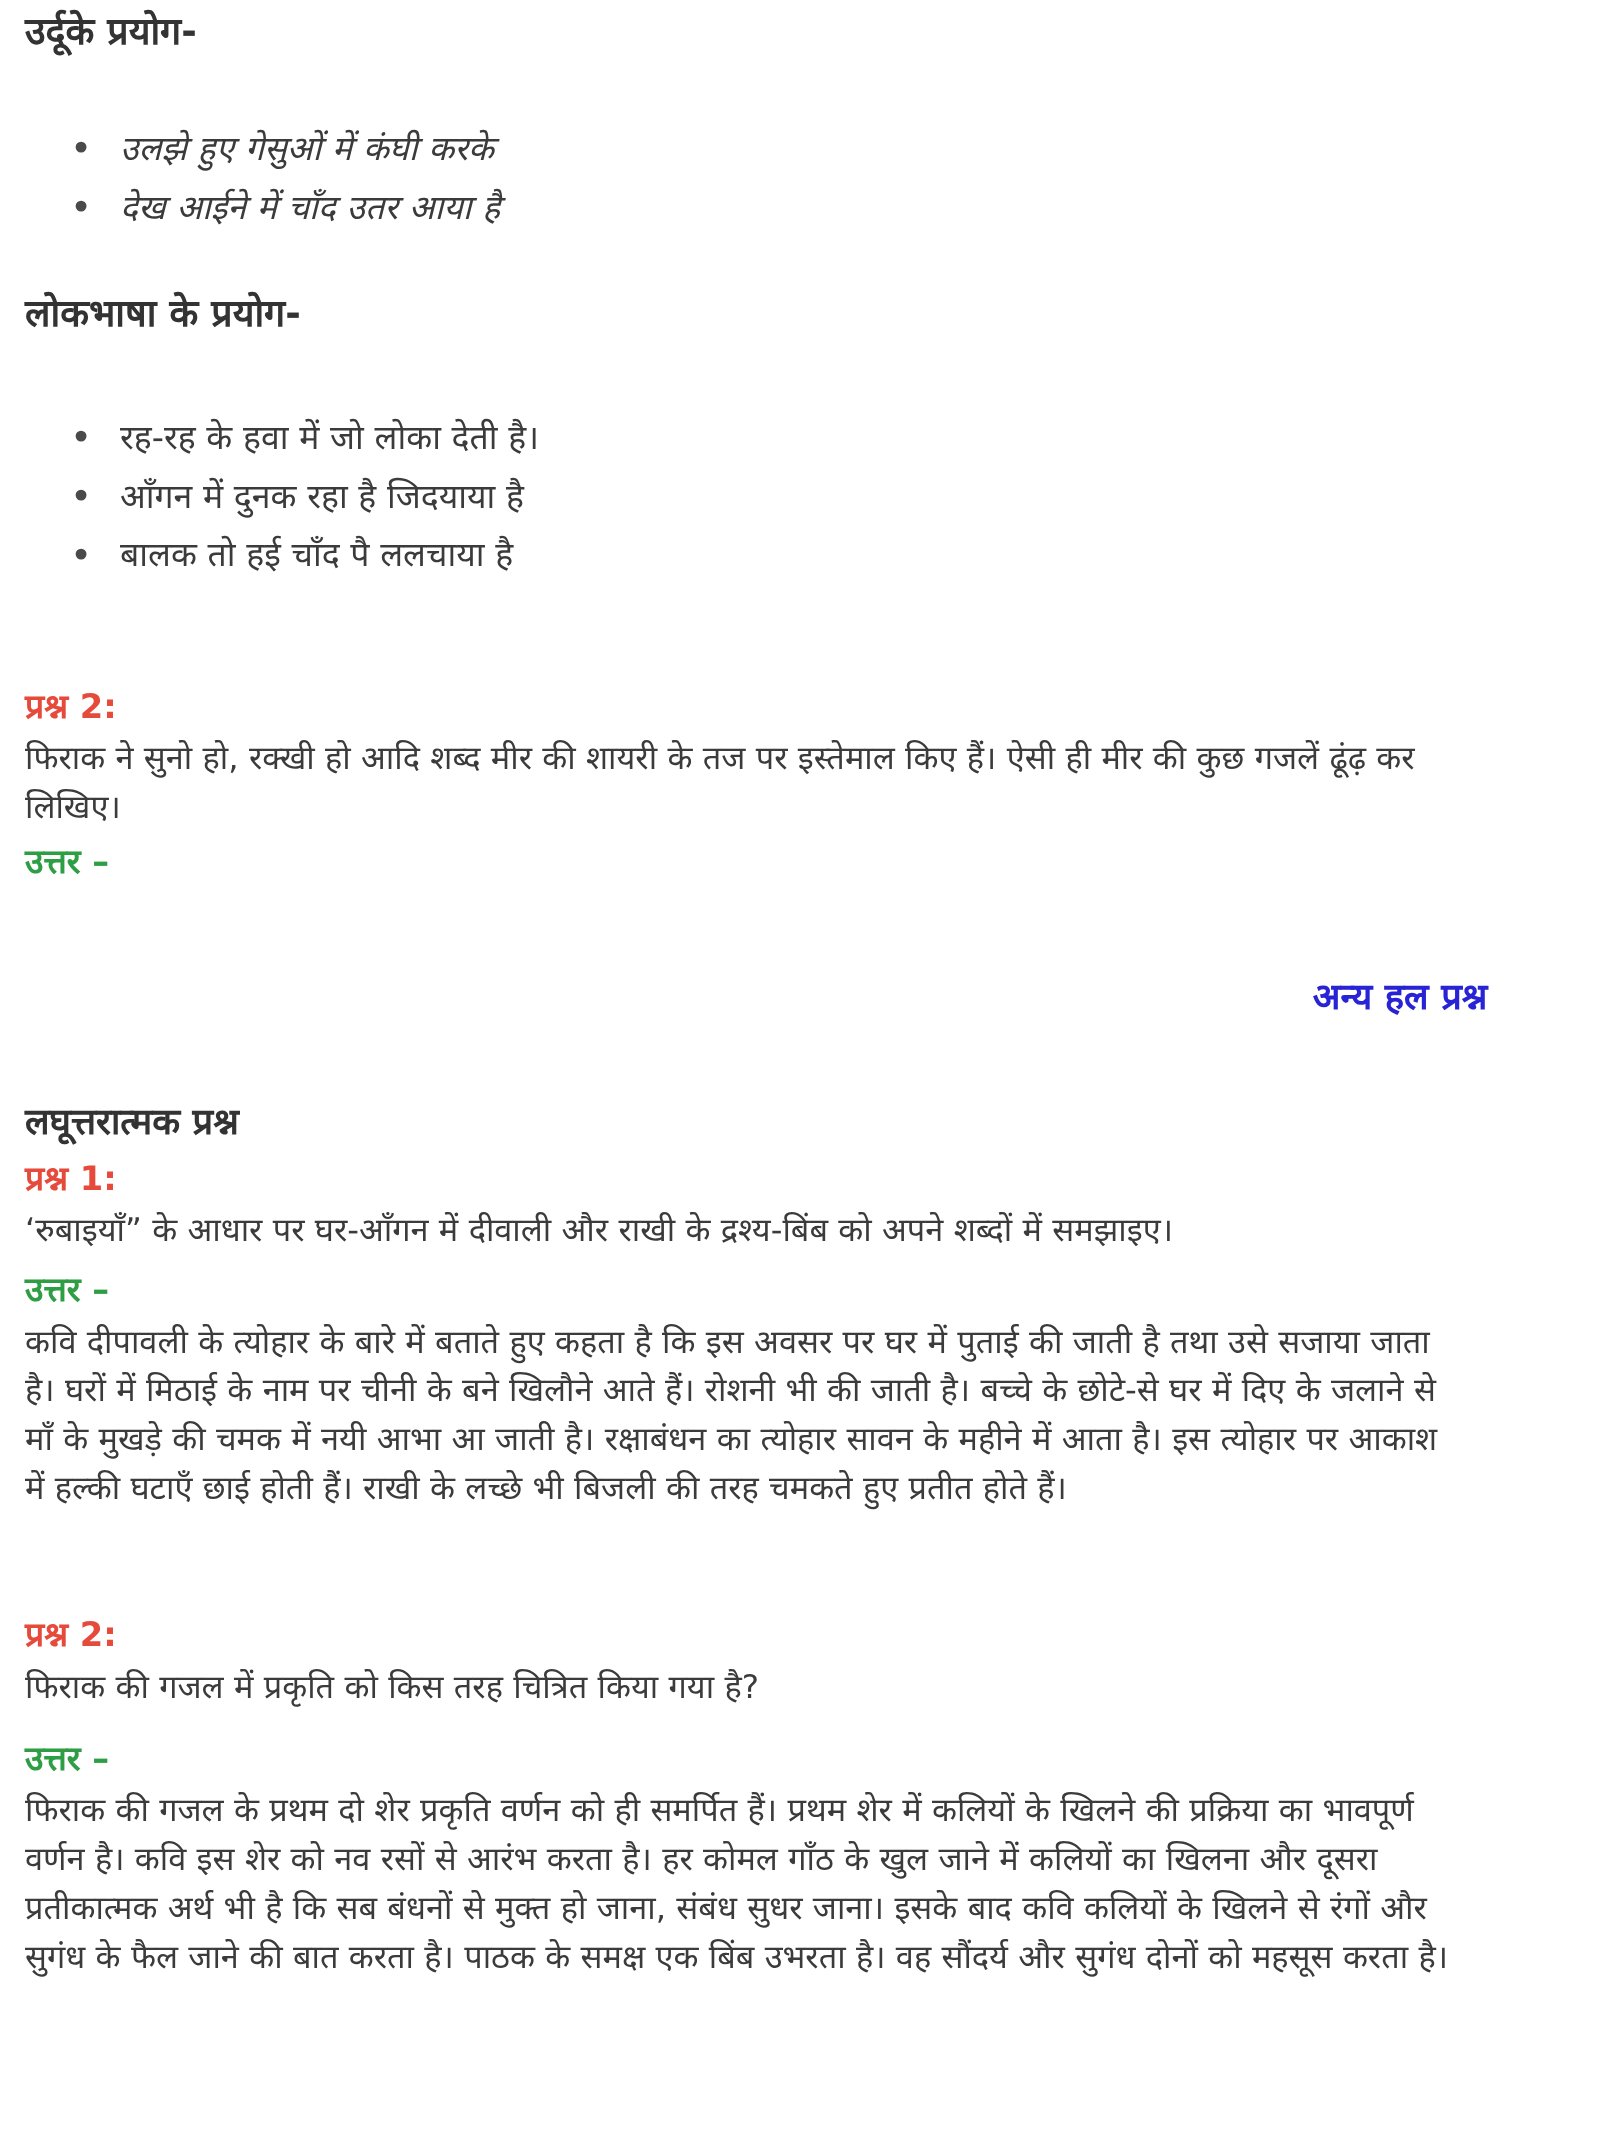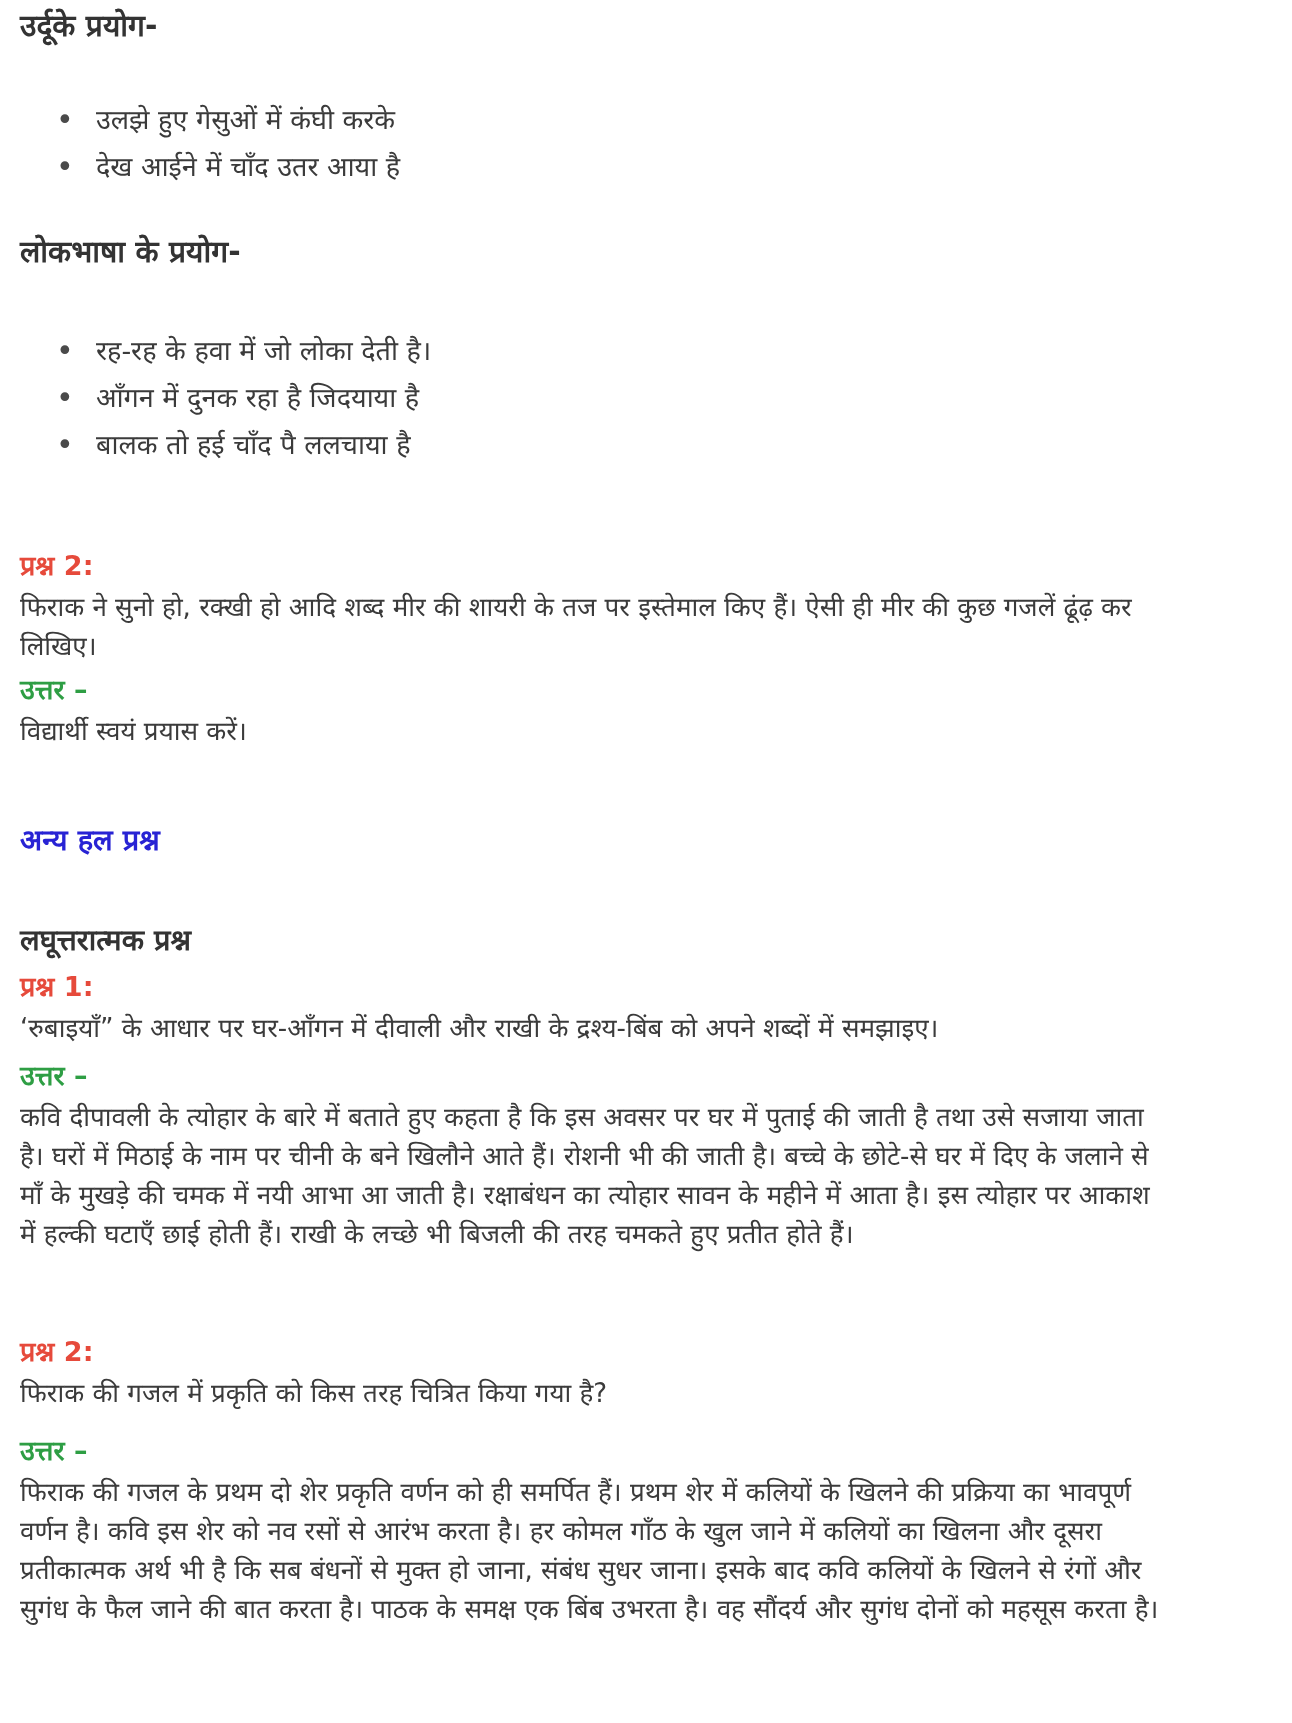--- a/index.html
+++ b/index.html
@@ -59,36 +59,36 @@
   }
   .body-text {
     font-size: 26px;
     line-height: 39px;
     color: #3b3b3b;
     max-width: 1140px;
     margin: 0;
   }
   .center-heading-wrap {
     width: 1170px;
-    text-align: left;
+    text-align: right;
   }
   .center-heading {
     font-size: 29px;
     font-weight: 700;
     color: #2823d4;
     line-height: 38px;
   }
   .sub-heading {
     font-size: 29px;
     font-weight: 700;
     color: #333333;
     line-height: 38px;
   }
   
-  .mt-50 { margin-top: 50px; }
+  .mt-50 { margin-top: 50px; font-style: italic; }
   .mt-42 { margin-top: 42px; }
   .mt-55 { margin-top: 55px; }
   .mt-80 { margin-top: 80px; }
   .mt-70 { margin-top: 70px; }
   .mt-62 { margin-top: 62px; }
   .mt-20 { margin-top: 20px; }
   .mt-10 { margin-top: 10px; }
   .mt-6  { margin-top: 6px; }
   .mt-4  { margin-top: 4px; }
 </style>
@@ -111,21 +111,20 @@
     <li>आँगन में दुनक रहा है जिदयाया है</li>
     <li>बालक तो हई चाँद पै ललचाया है</li>
   </ul>
 
   <div class="q-label mt-80">प्रश्न 2:</div>
 
   <p class="body-text mt-4">फिराक ने सुनो हो, रक्खी हो आदि शब्द मीर की शायरी के तज पर इस्तेमाल किए हैं। ऐसी ही मीर की कुछ गजलें ढूंढ़ कर लिखिए।</p>
 
   <div class="ans-label mt-6">उत्तर –</div>
 
-  <p class="body-text mt-4">विद्यार्थी स्वयं प्रयास करें।</p>
 
   <div class="center-heading-wrap mt-70">
     <span class="center-heading">अन्य हल प्रश्न</span>
   </div>
 
   <div class="sub-heading mt-62">लघूत्तरात्मक प्रश्न</div>
 
   <div class="q-label mt-10">प्रश्न 1:</div>
 
   <p class="body-text mt-4">‘रुबाइयाँ” के आधार पर घर-आँगन में दीवाली और राखी के द्रश्य-बिंब को अपने शब्दों में समझाइए।</p>

